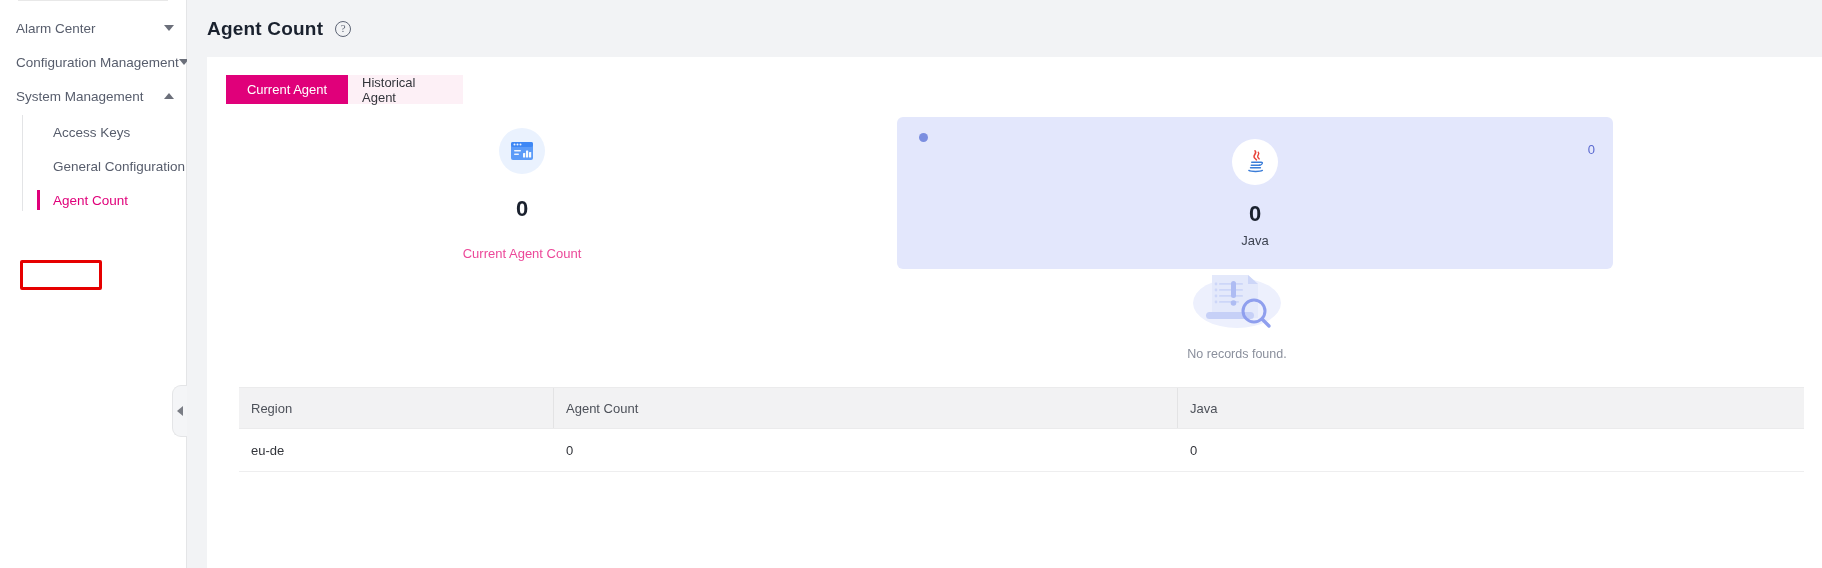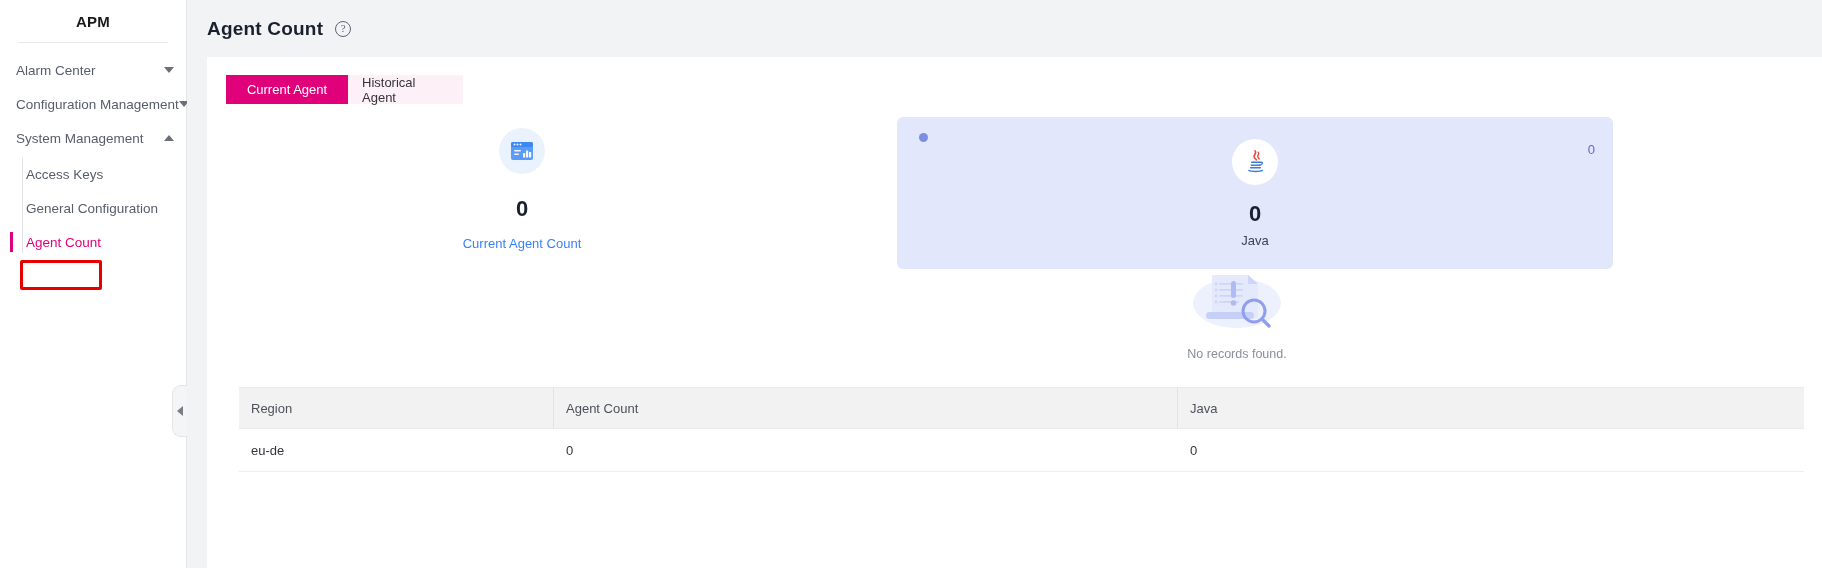--- a/index.html
+++ b/index.html
@@ -37,21 +37,21 @@
   }
   .nav-item .lbl { flex: 1 1 auto; white-space: nowrap; }
   .caret {
     width: 0; height: 0; flex: 0 0 auto;
     border-left: 5px solid transparent;
     border-right: 5px solid transparent;
   }
   .caret.down { border-top: 6px solid #6b6f7a; }
   .caret.up   { border-bottom: 6px solid #6b6f7a; }
 
-  .subnav { position: relative; padding-left: 10px; margin-top: 2px; }
+  .subnav { position: relative; padding-left: 37px; margin-top: 2px; }
   .subnav::before {
     content: ""; position: absolute; left: 22px; top: 0; bottom: 6px;
     width: 1px; background: #e3e4e6;
   }
   .sub-item {
     height: 34px; display: flex; align-items: center;
     padding-left: 16px; font-size: 13.5px; color: #575d6c;
     cursor: pointer; position: relative;
   }
   .sub-item.active { color: #e0007a; }
@@ -123,21 +123,21 @@
   .agent-total {
     position: absolute; left: 245px; top: 10px;
     width: 140px; text-align: center;
   }
   .icon-circle {
     width: 46px; height: 46px; border-radius: 50%;
     background: #eaf2fe; margin: 0 auto;
     display: flex; align-items: center; justify-content: center;
   }
   .big-num { font-size: 22px; font-weight: bold; color: #1a212e; margin-top: 22px; }
-  .small-label { font-size: 13px; color: #3b82f6; margin-top: 14px; }
+  .small-label { font-size: 13px; color: #ec4899; margin-top: 24px; }
 
   .lang-card {
     position: absolute; left: 690px; top: -1px;
     width: 716px; height: 152px;
     background: #e3e7fc; border-radius: 6px;
   }
   .lang-dot {
     position: absolute; left: 22px; top: 16px;
     width: 9px; height: 9px; border-radius: 50%; background: #7b8ee0;
   }
@@ -183,21 +183,20 @@
   .c0 { width: 315px; flex: 0 0 315px; }
   .c1 { width: 624px; flex: 0 0 624px; }
   .c2 { flex: 1 1 auto; }
 </style>
 </head>
 <body>
 
 <div class="app">
 
   <div class="sidebar">
-    <div class="sidebar-title">APM</div>
     <div class="sidebar-divider"></div>
 
     <div class="nav-item">
       <span class="lbl">Alarm Center</span>
       <span class="caret down"></span>
     </div>
 
 
     <div class="nav-item">
       <span class="lbl">Configuration Management</span>

